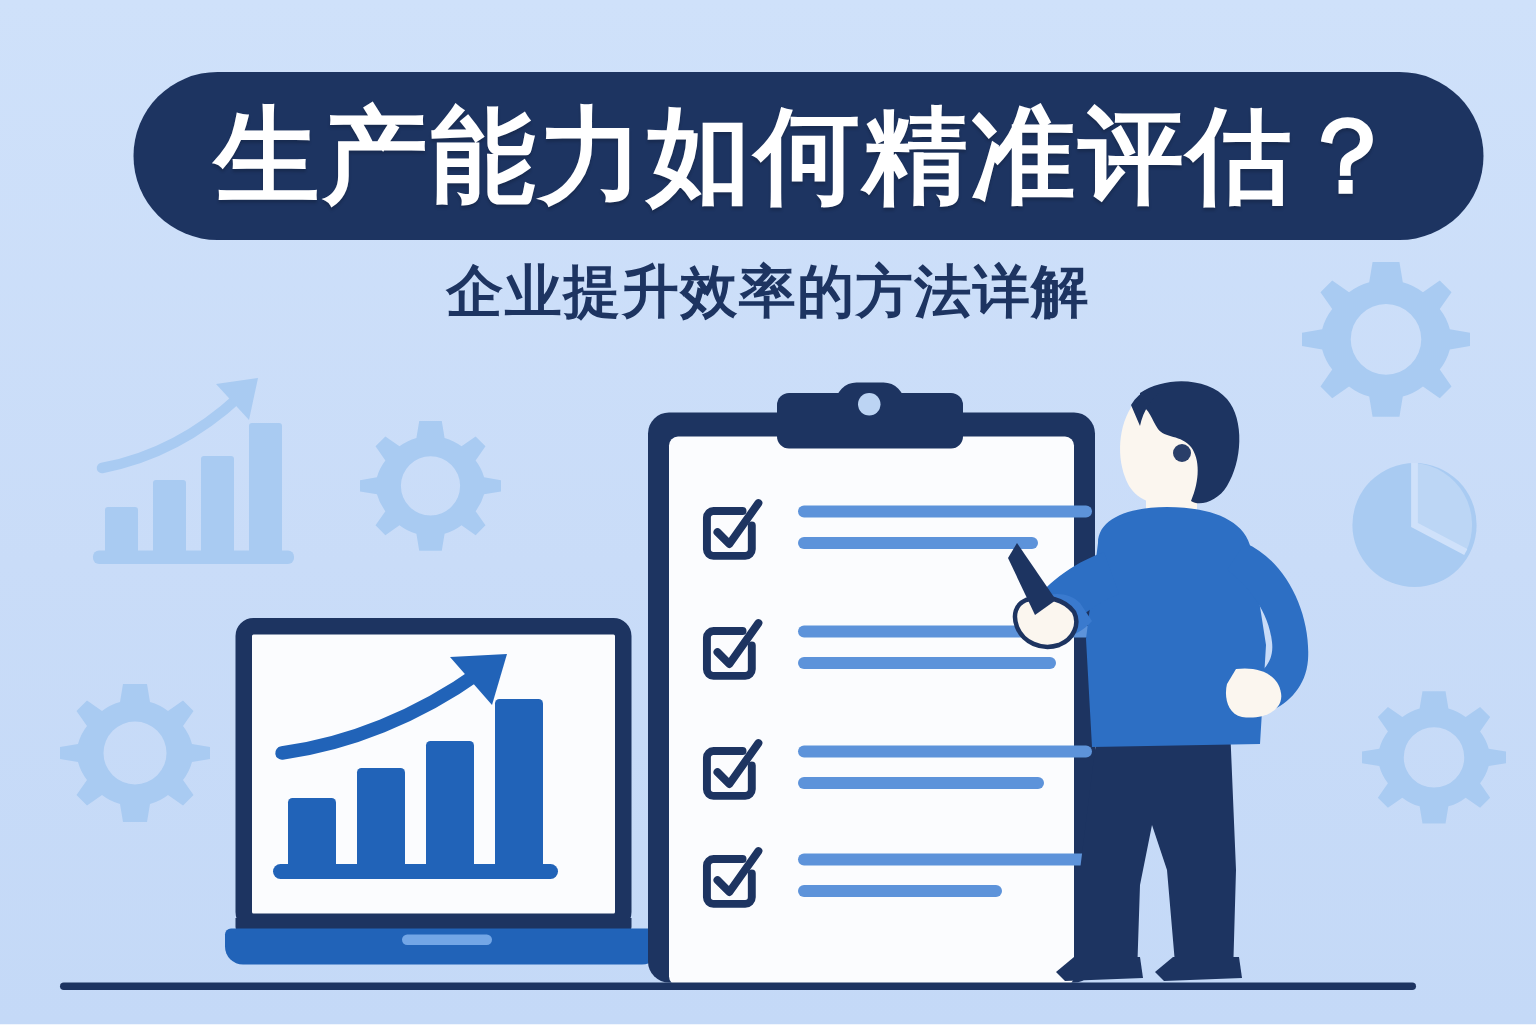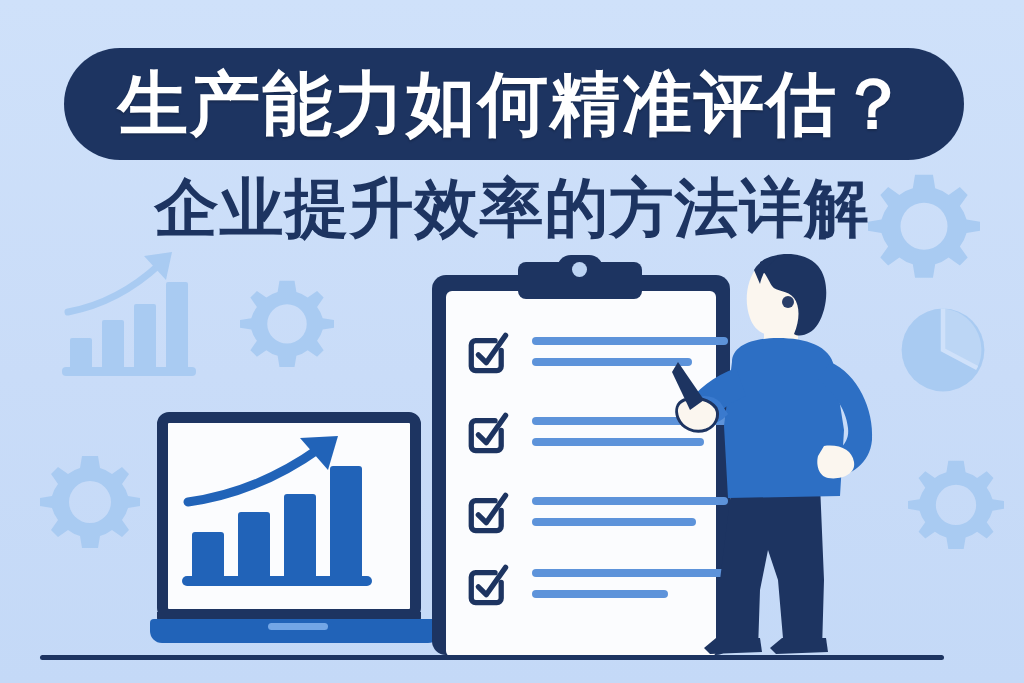--- a/index.html
+++ b/index.html
@@ -16,21 +16,21 @@
     font-family: "Liberation Sans", "DejaVu Sans", sans-serif;
   }
 
   
   .deco { position: absolute; }
   .deco svg { display: block; }
 
   
   #title-pill {
     position: absolute;
-    left: 64px;
+    left: 89px;
     top: 48px;
     width: 900px;
     height: 112px;
     background: #1d3461;
     border-radius: 56px;
     display: flex;
     align-items: center;
     justify-content: center;
   }
   #title-text {
@@ -42,21 +42,21 @@
     white-space: nowrap;
     text-shadow: 0 2px 2px rgba(0,0,0,0.18);
   }
   #subtitle-text {
     position: absolute;
     left: 0;
     top: 176px;
     width: 1024px;
     text-align: center;
     color: #1d3461;
-    font-size: 64px;
+    font-size: 38px;
     font-weight: bold;
     letter-spacing: 1px;
     line-height: 1;
     white-space: nowrap;
   }
 
   
   #ground-line {
     position: absolute;
     left: 40px;

